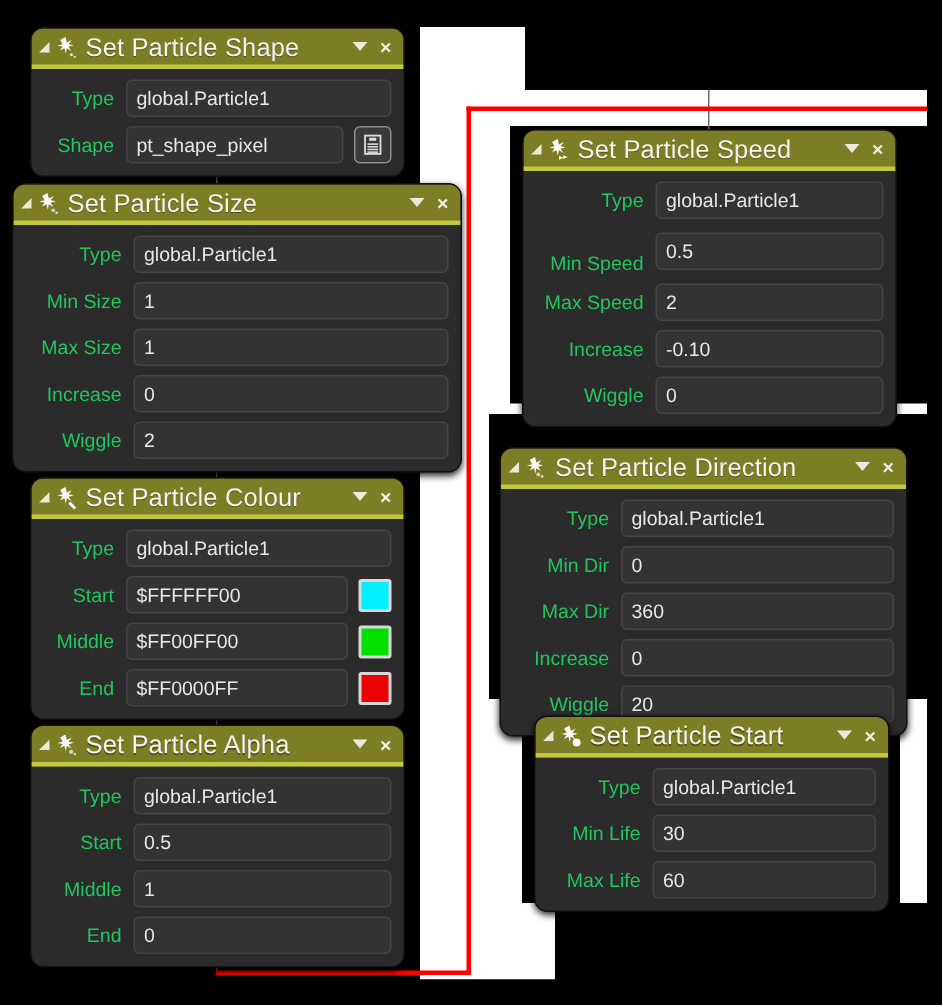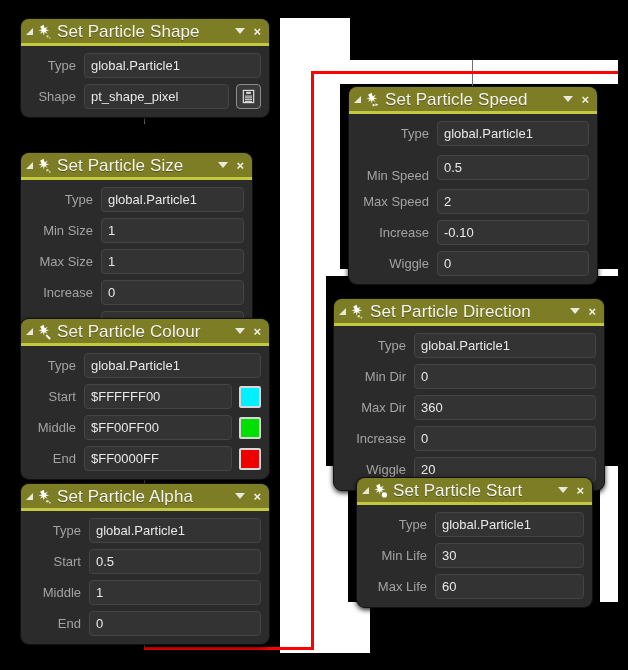--- a/index.html
+++ b/index.html
@@ -62,21 +62,21 @@
   }
   .head-close{
     color:#f0f0e6;font-size:13px;line-height:13px;font-weight:bold;
     flex:0 0 auto;margin-right:2px;
   }
 
   .panel-body{padding:7px 8px 8px 8px;}
   .row{display:flex;align-items:center;margin-bottom:6px;}
   .row:last-child{margin-bottom:0;}
   .row-label{
-    color:#a3a3a3;font-size:13px;text-align:right;
+    color:#22c55e;font-size:13px;text-align:right;
     padding-right:8px;white-space:nowrap;
     flex:0 0 auto;
   }
   .field{
     flex:1 1 auto;
     background:#333333;
     border:1px solid #454545;
     border-radius:4px;
     color:#e8e8e8;
     font-size:13px;
@@ -157,21 +157,21 @@
               <rect x="5.5" y="3" width="5" height="2.2" fill="#dcdcdc"></rect>
               <rect x="4.2" y="7" width="7.6" height="1.1" fill="#dcdcdc"></rect>
               <rect x="4.2" y="8.9" width="7.6" height="1.1" fill="#dcdcdc"></rect>
               <rect x="4.2" y="10.8" width="7.6" height="1.1" fill="#dcdcdc"></rect>
               <rect x="4.2" y="12.7" width="7.6" height="1.1" fill="#dcdcdc"></rect>
             </svg>
           </div>
         </div>
       </div>
     </div>
-    <div class="panel" style="left: 20px; top: 122px; width: 233px; margin-top: 30px;">
+    <div class="panel" style="left: 8px; top: 122px; width: 300px;">
       <div class="panel-head">
         <div class="head-arrow"></div>
         <span class="head-icon"><svg viewBox="0 0 20 20" width="17" height="17">
             <path d="M9 2 L10.1 6.2 L14 4.4 L11.4 7.7 L15.6 8.4 L11.4 9.6 L13.6 13 L10 10.7 L9.3 15 L8.2 10.8 L4.6 12.6 L6.8 9.4 L2.6 8.7 L6.8 7.6 L4.8 4.3 Z" fill="#ffffff"></path>
             <circle cx="13.5" cy="15.5" r="1.4" fill="#d7d7c4"></circle>
             <circle cx="16.2" cy="17.4" r="1.0" fill="#d7d7c4"></circle>
           </svg></span>
         <div class="head-title">Set Particle Size</div>
         <div class="head-caret"></div>
         <div class="head-close">×</div>

